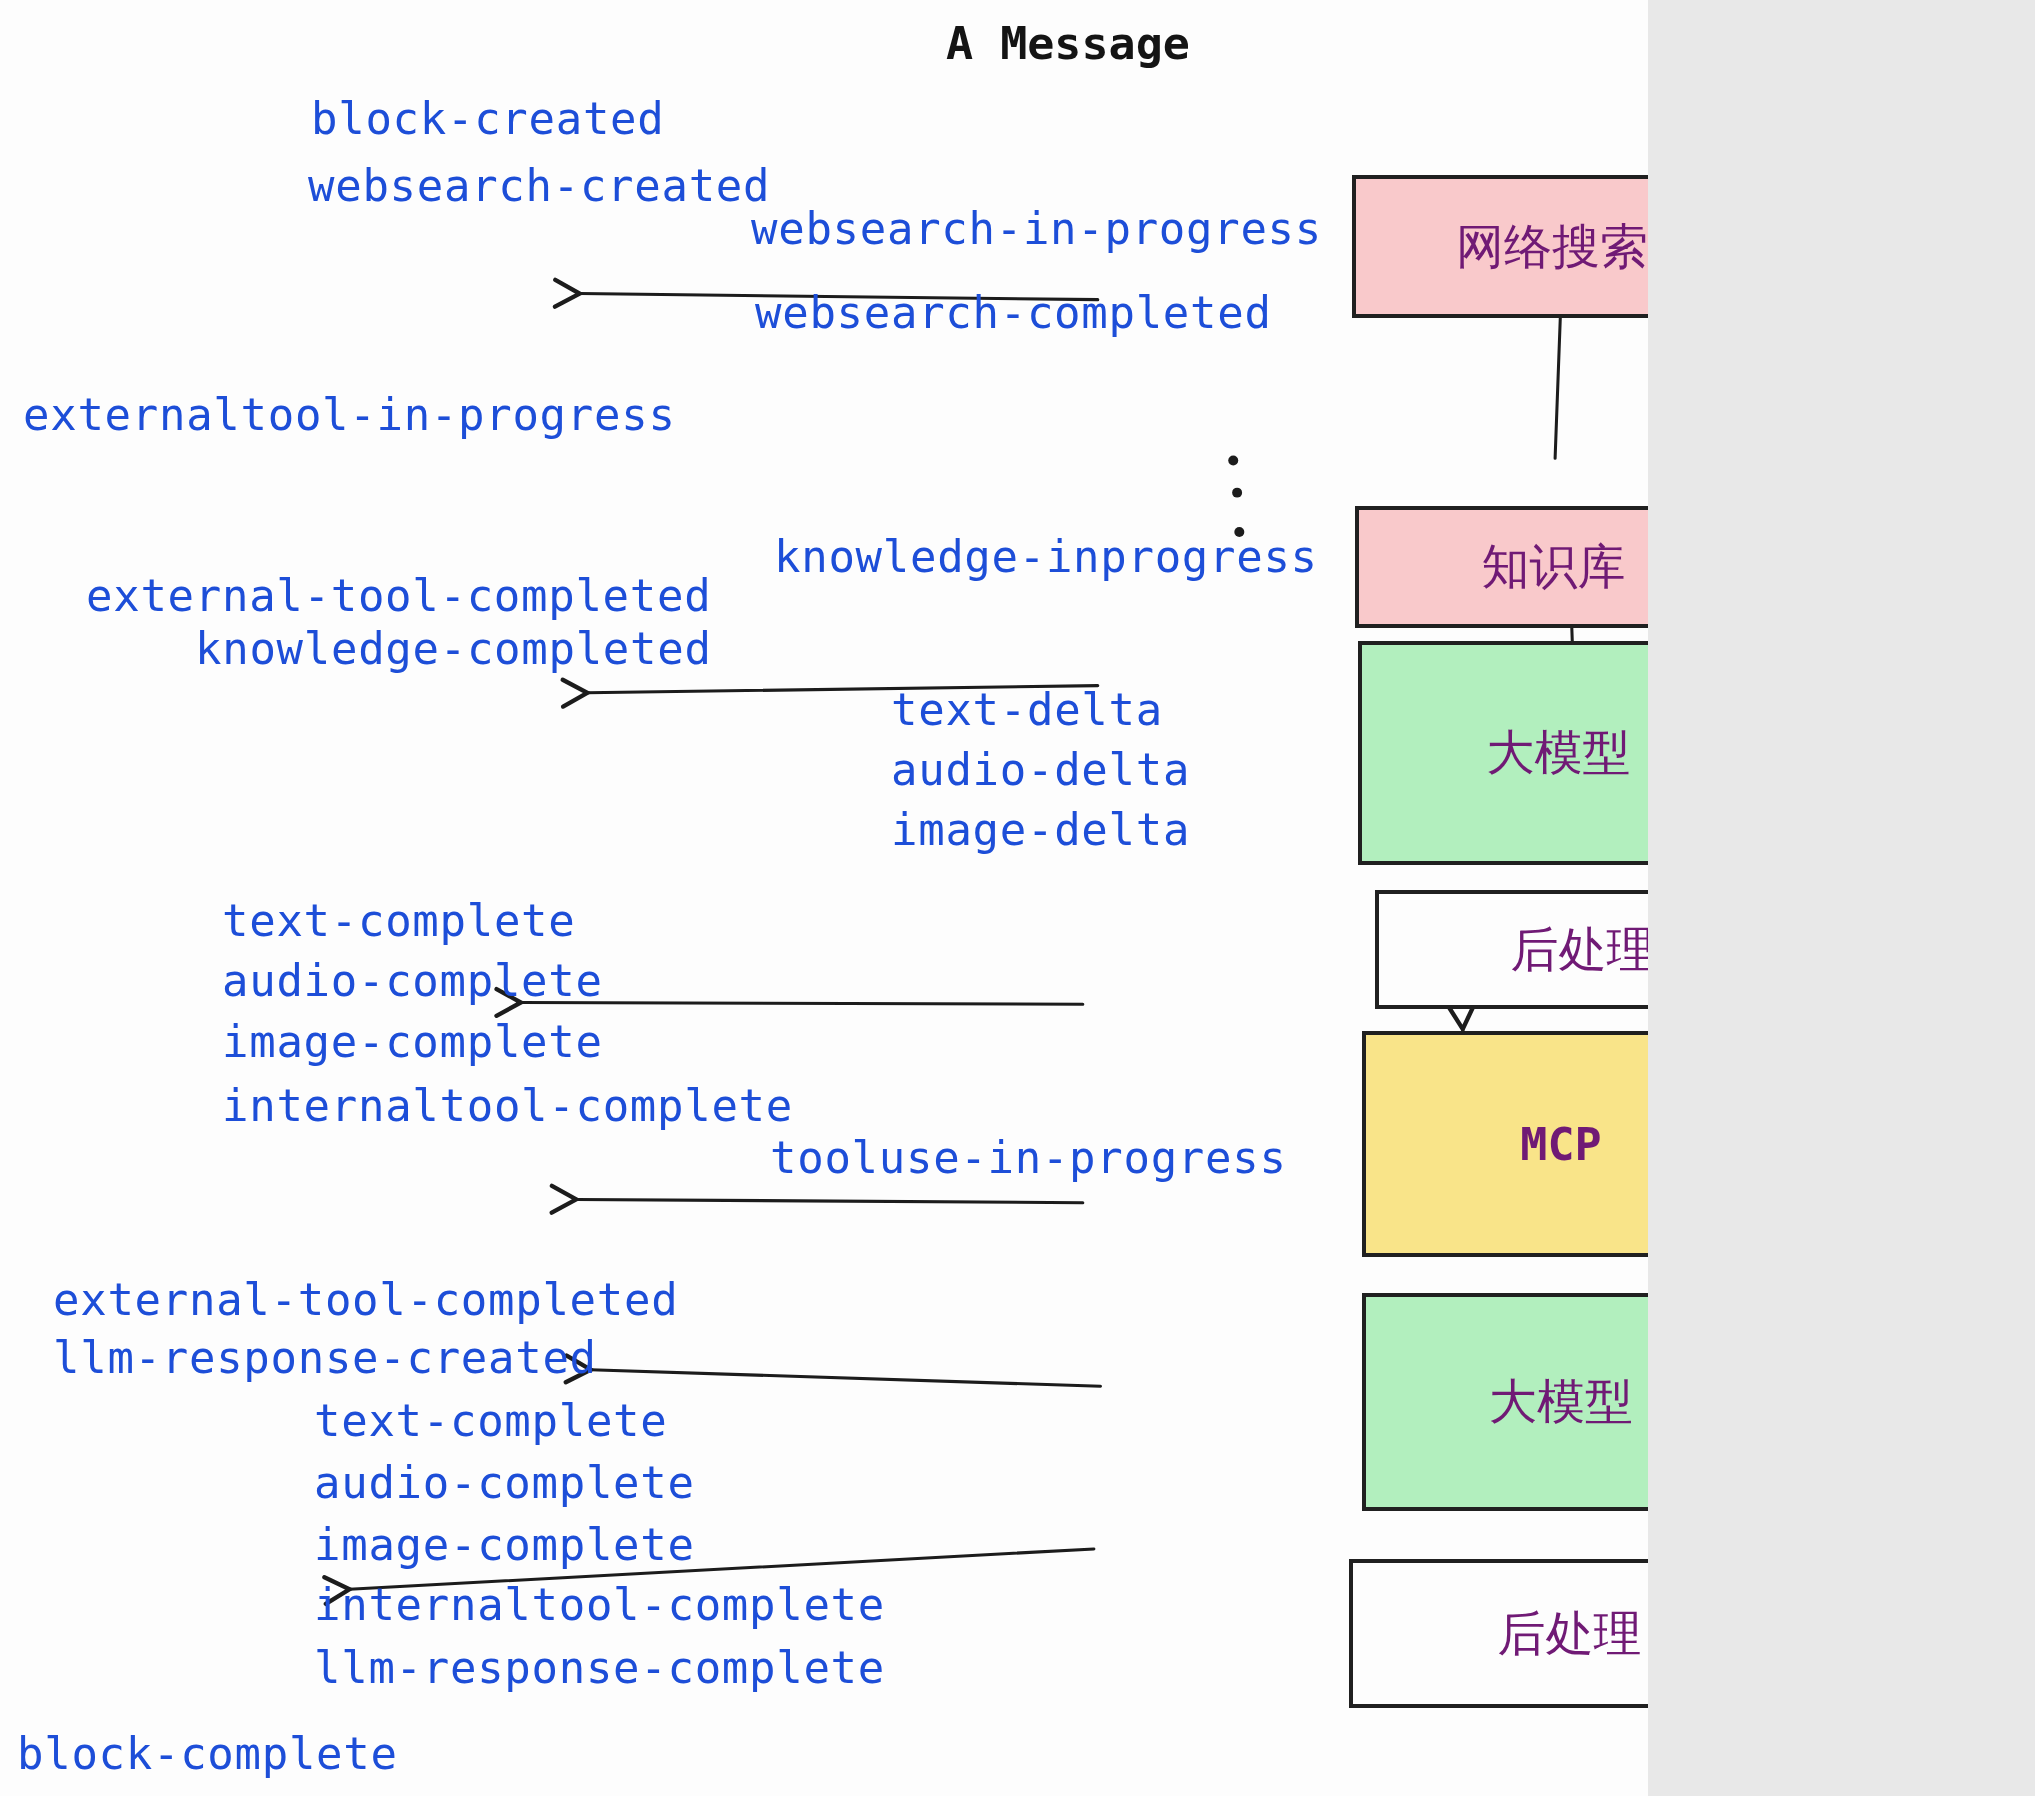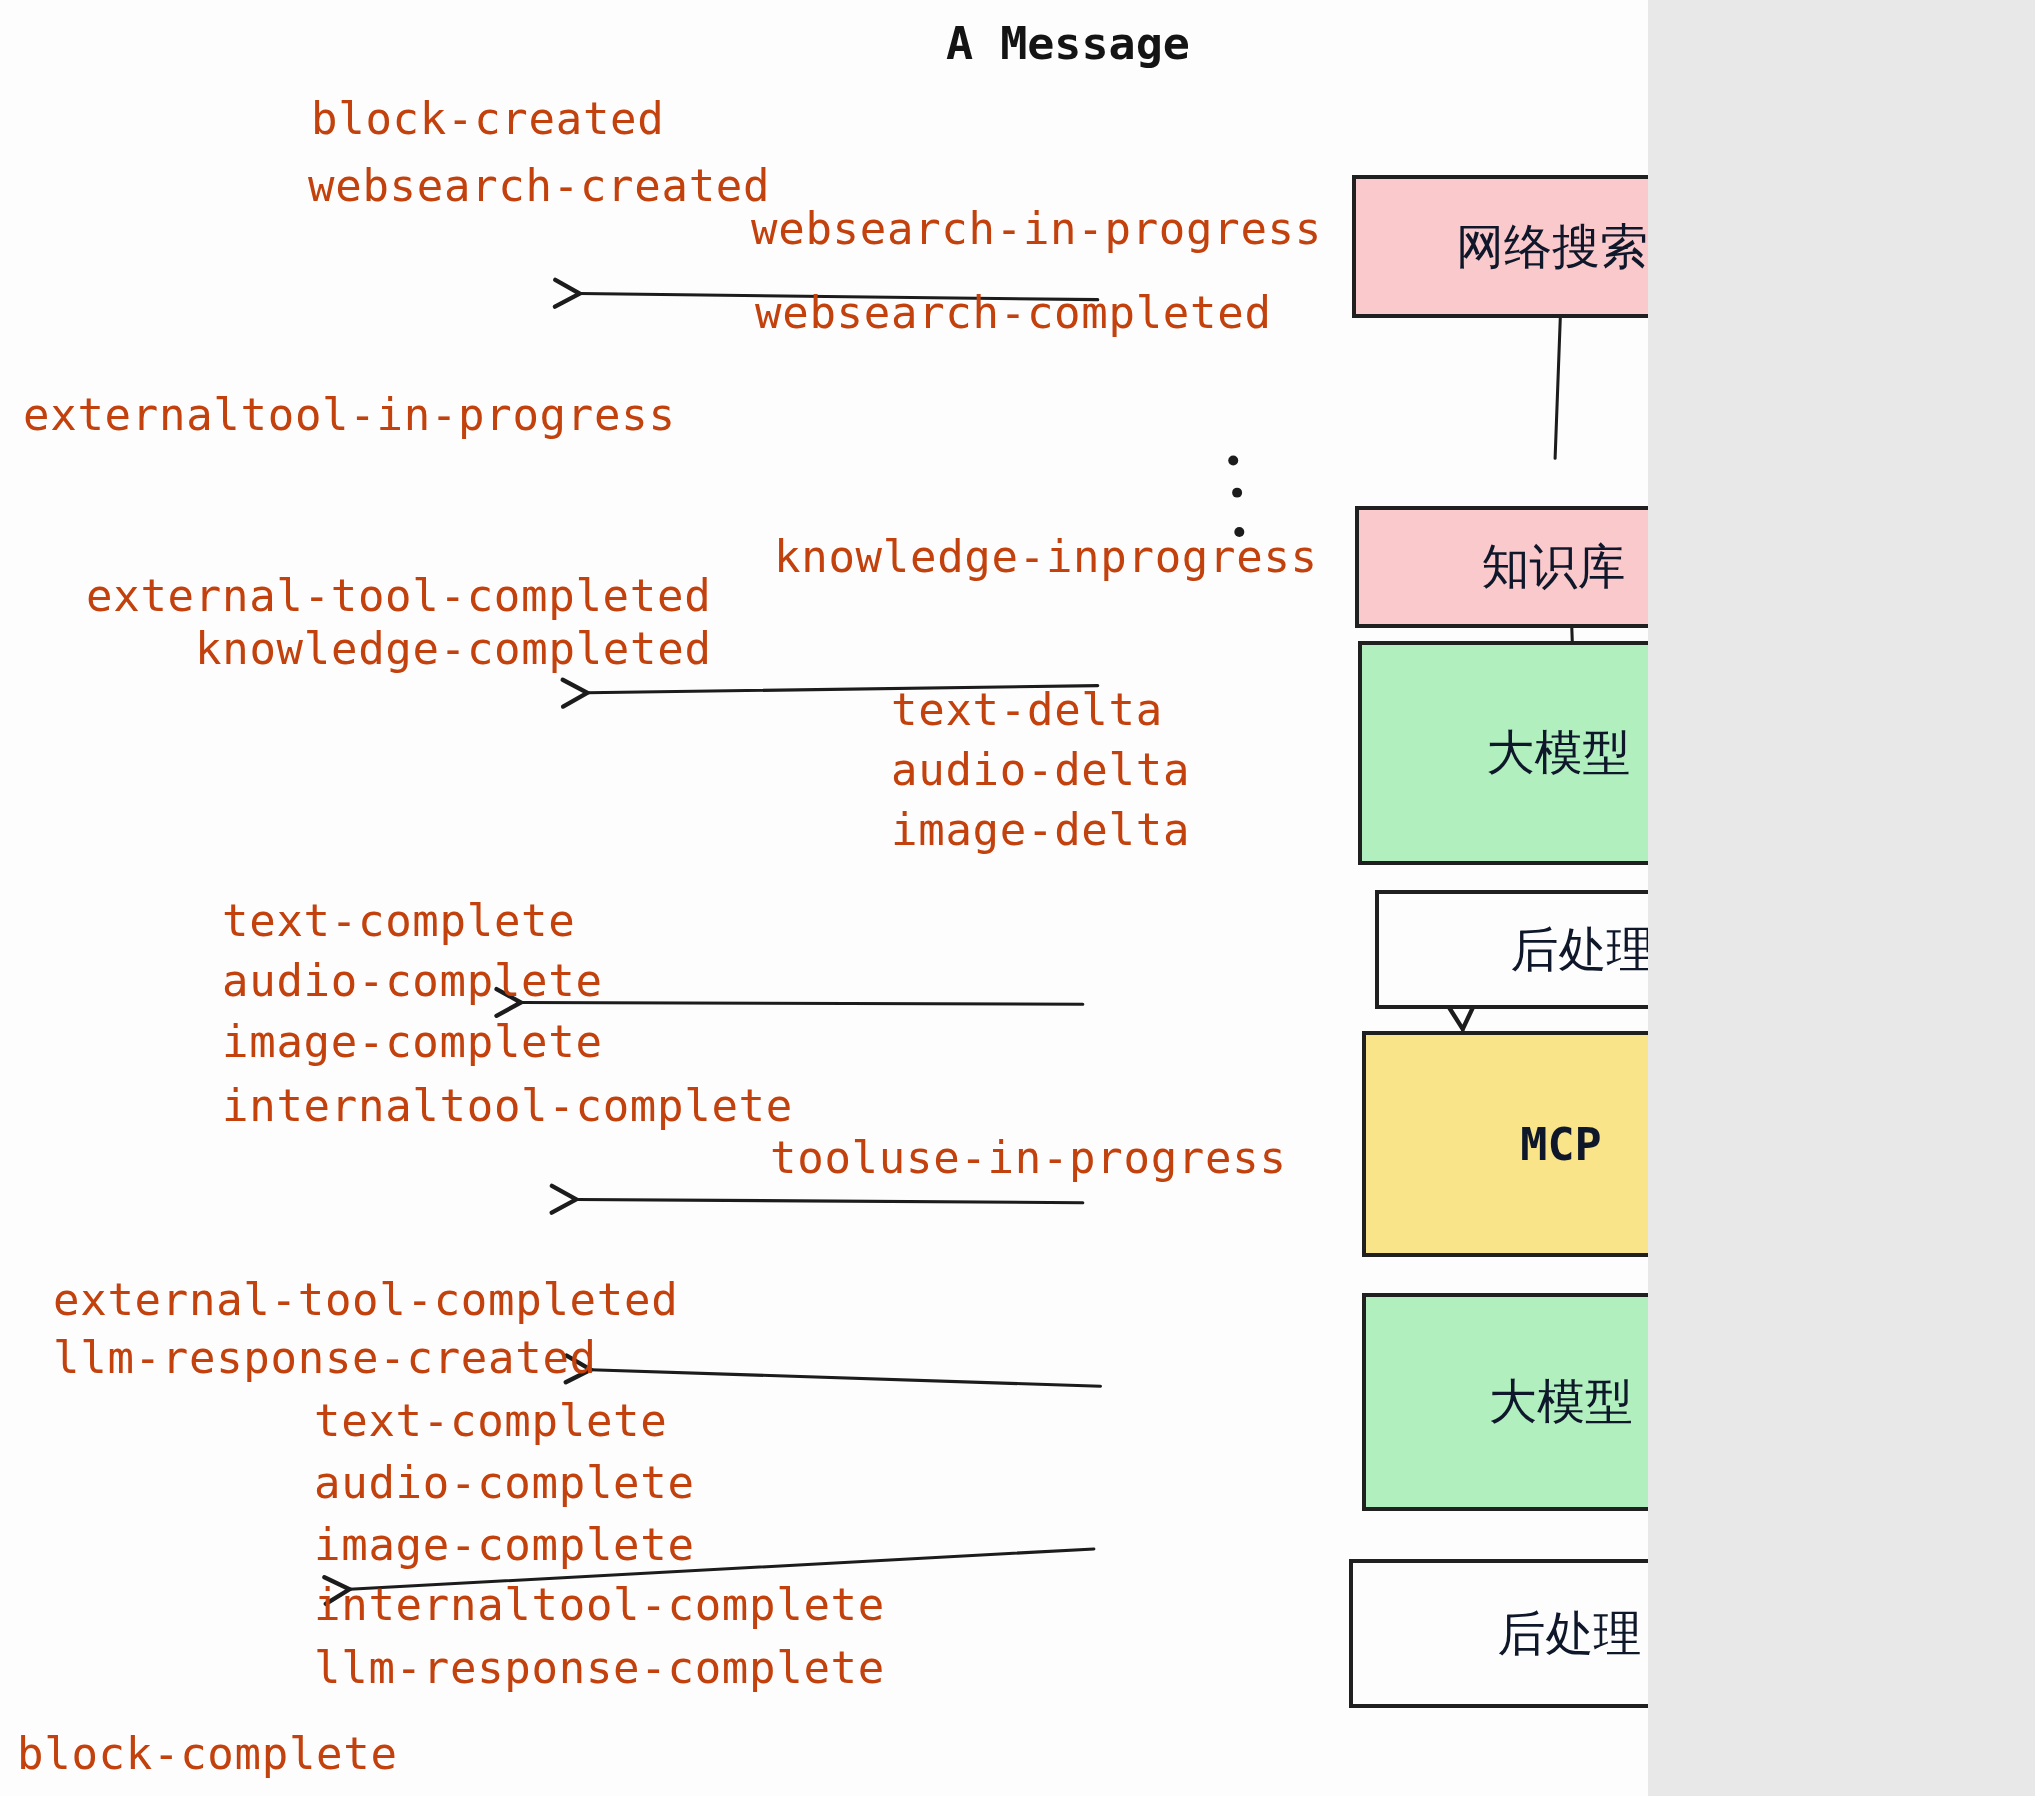--- a/index.html
+++ b/index.html
@@ -9,40 +9,40 @@
     background:#fdfdfd;
     overflow:hidden;
     font-family:"DejaVu Sans Mono", "Liberation Mono", monospace;
   }
   #arrows{position:absolute;left:0;top:0;width:100%;height:100%;}
   .ev{
     position:absolute;
     font-size:44px;
     line-height:60px;
     letter-spacing:0.7px;
-    color:#c2410c;
+    color:#1d4ed8;
     white-space:nowrap;
     font-family:"DejaVu Sans Mono", "Liberation Mono", monospace;
   }
   .title{
     position:absolute;
     font-size:45px;
     font-weight:bold;
     line-height:59px;
     color:#141414;
     white-space:nowrap;
   }
   .box{
     position:absolute;
     box-sizing:border-box;
     border:4.1px solid #202020;
     display:flex;align-items:center;justify-content:center;
     font-family:"DejaVu Sans","Liberation Sans",sans-serif;
     font-size:48px;
-    color:#0f172a;
+    color:#701a75;
     white-space:nowrap;
     text-align:center;
   }
   .box.pink{background:#f9c9cb;}
   .box.green{background:#b2efbe;}
   .box.yellow{background:#f9e489;}
   .box.white{background:#fdfdfd;}
   .box.mcp{font-size:45px;font-weight:bold;font-family:"DejaVu Sans Mono","Liberation Mono",monospace;}
   .side-label{
     position:absolute;

